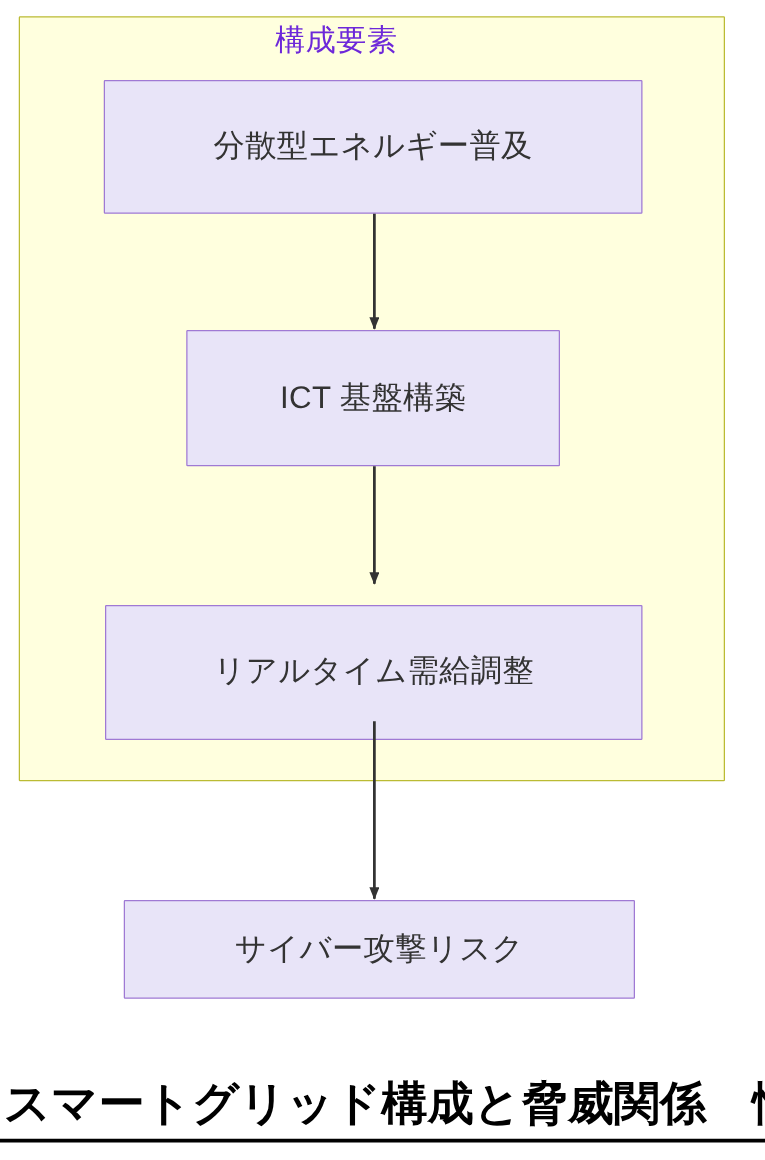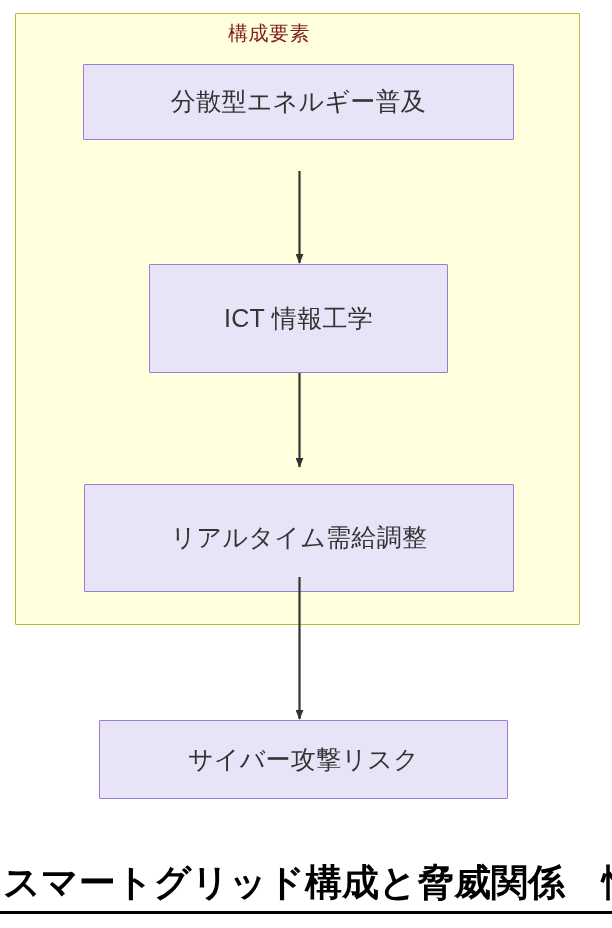--- a/index.html
+++ b/index.html
@@ -34,44 +34,44 @@
     border: 1.6px solid #bbbb33;
     box-sizing: border-box;
     border-radius: 1px;
   }
   .cluster-title {
     position: absolute;
     left: 15px;
     top: 18px;
     width: 508px;
     text-align: center;
-    font-size: 20px;
+    font-size: 24px;
     line-height: 30px;
-    color: #7f1d1d;
+    color: #6d28d9;
     letter-spacing: 0.5px;
   }
 
   
   .node {
     position: absolute;
     background: #e8e4f8;
     border: 1.7px solid #9f79d4;
     box-sizing: border-box;
     display: flex;
     align-items: center;
     justify-content: center;
     color: #333333;
     font-size: 25px;
     line-height: 1.25;
     letter-spacing: 0.3px;
     text-align: center;
     border-radius: 1px;
   }
 
-  #node-1 { left: 83px;  top: 64px;  width: 431px; height: 76px; }
+  #node-1 { left: 83px;  top: 64px;  width: 431px; height: 107px; }
   #node-2 { left: 149px; top: 264px; width: 299px; height: 109px; }
   #node-3 { left: 84px;  top: 484px; width: 430px; height: 108px; }
   #node-4 { left: 99px;  top: 720px; width: 409px; height: 79px; }
 
   
   #edges {
     position: absolute;
     left: 0;
     top: 0;
     width: 612px;
@@ -115,21 +115,21 @@
 <div id="canvas">
 
   <div class="cluster"></div>
   <div class="cluster-title">構成要素</div>
 
   <div class="node" id="node-1">
     <span>分散型エネルギー普及</span>
   </div>
 
   <div class="node" id="node-2">
-    <span>ICT 情報工学</span>
+    <span>ICT 基盤構築</span>
   </div>
 
   <div class="node" id="node-3">
     <span>リアルタイム需給調整</span>
   </div>
 
   <div class="node" id="node-4">
     <span>サイバー攻撃リスク</span>
   </div>
 

